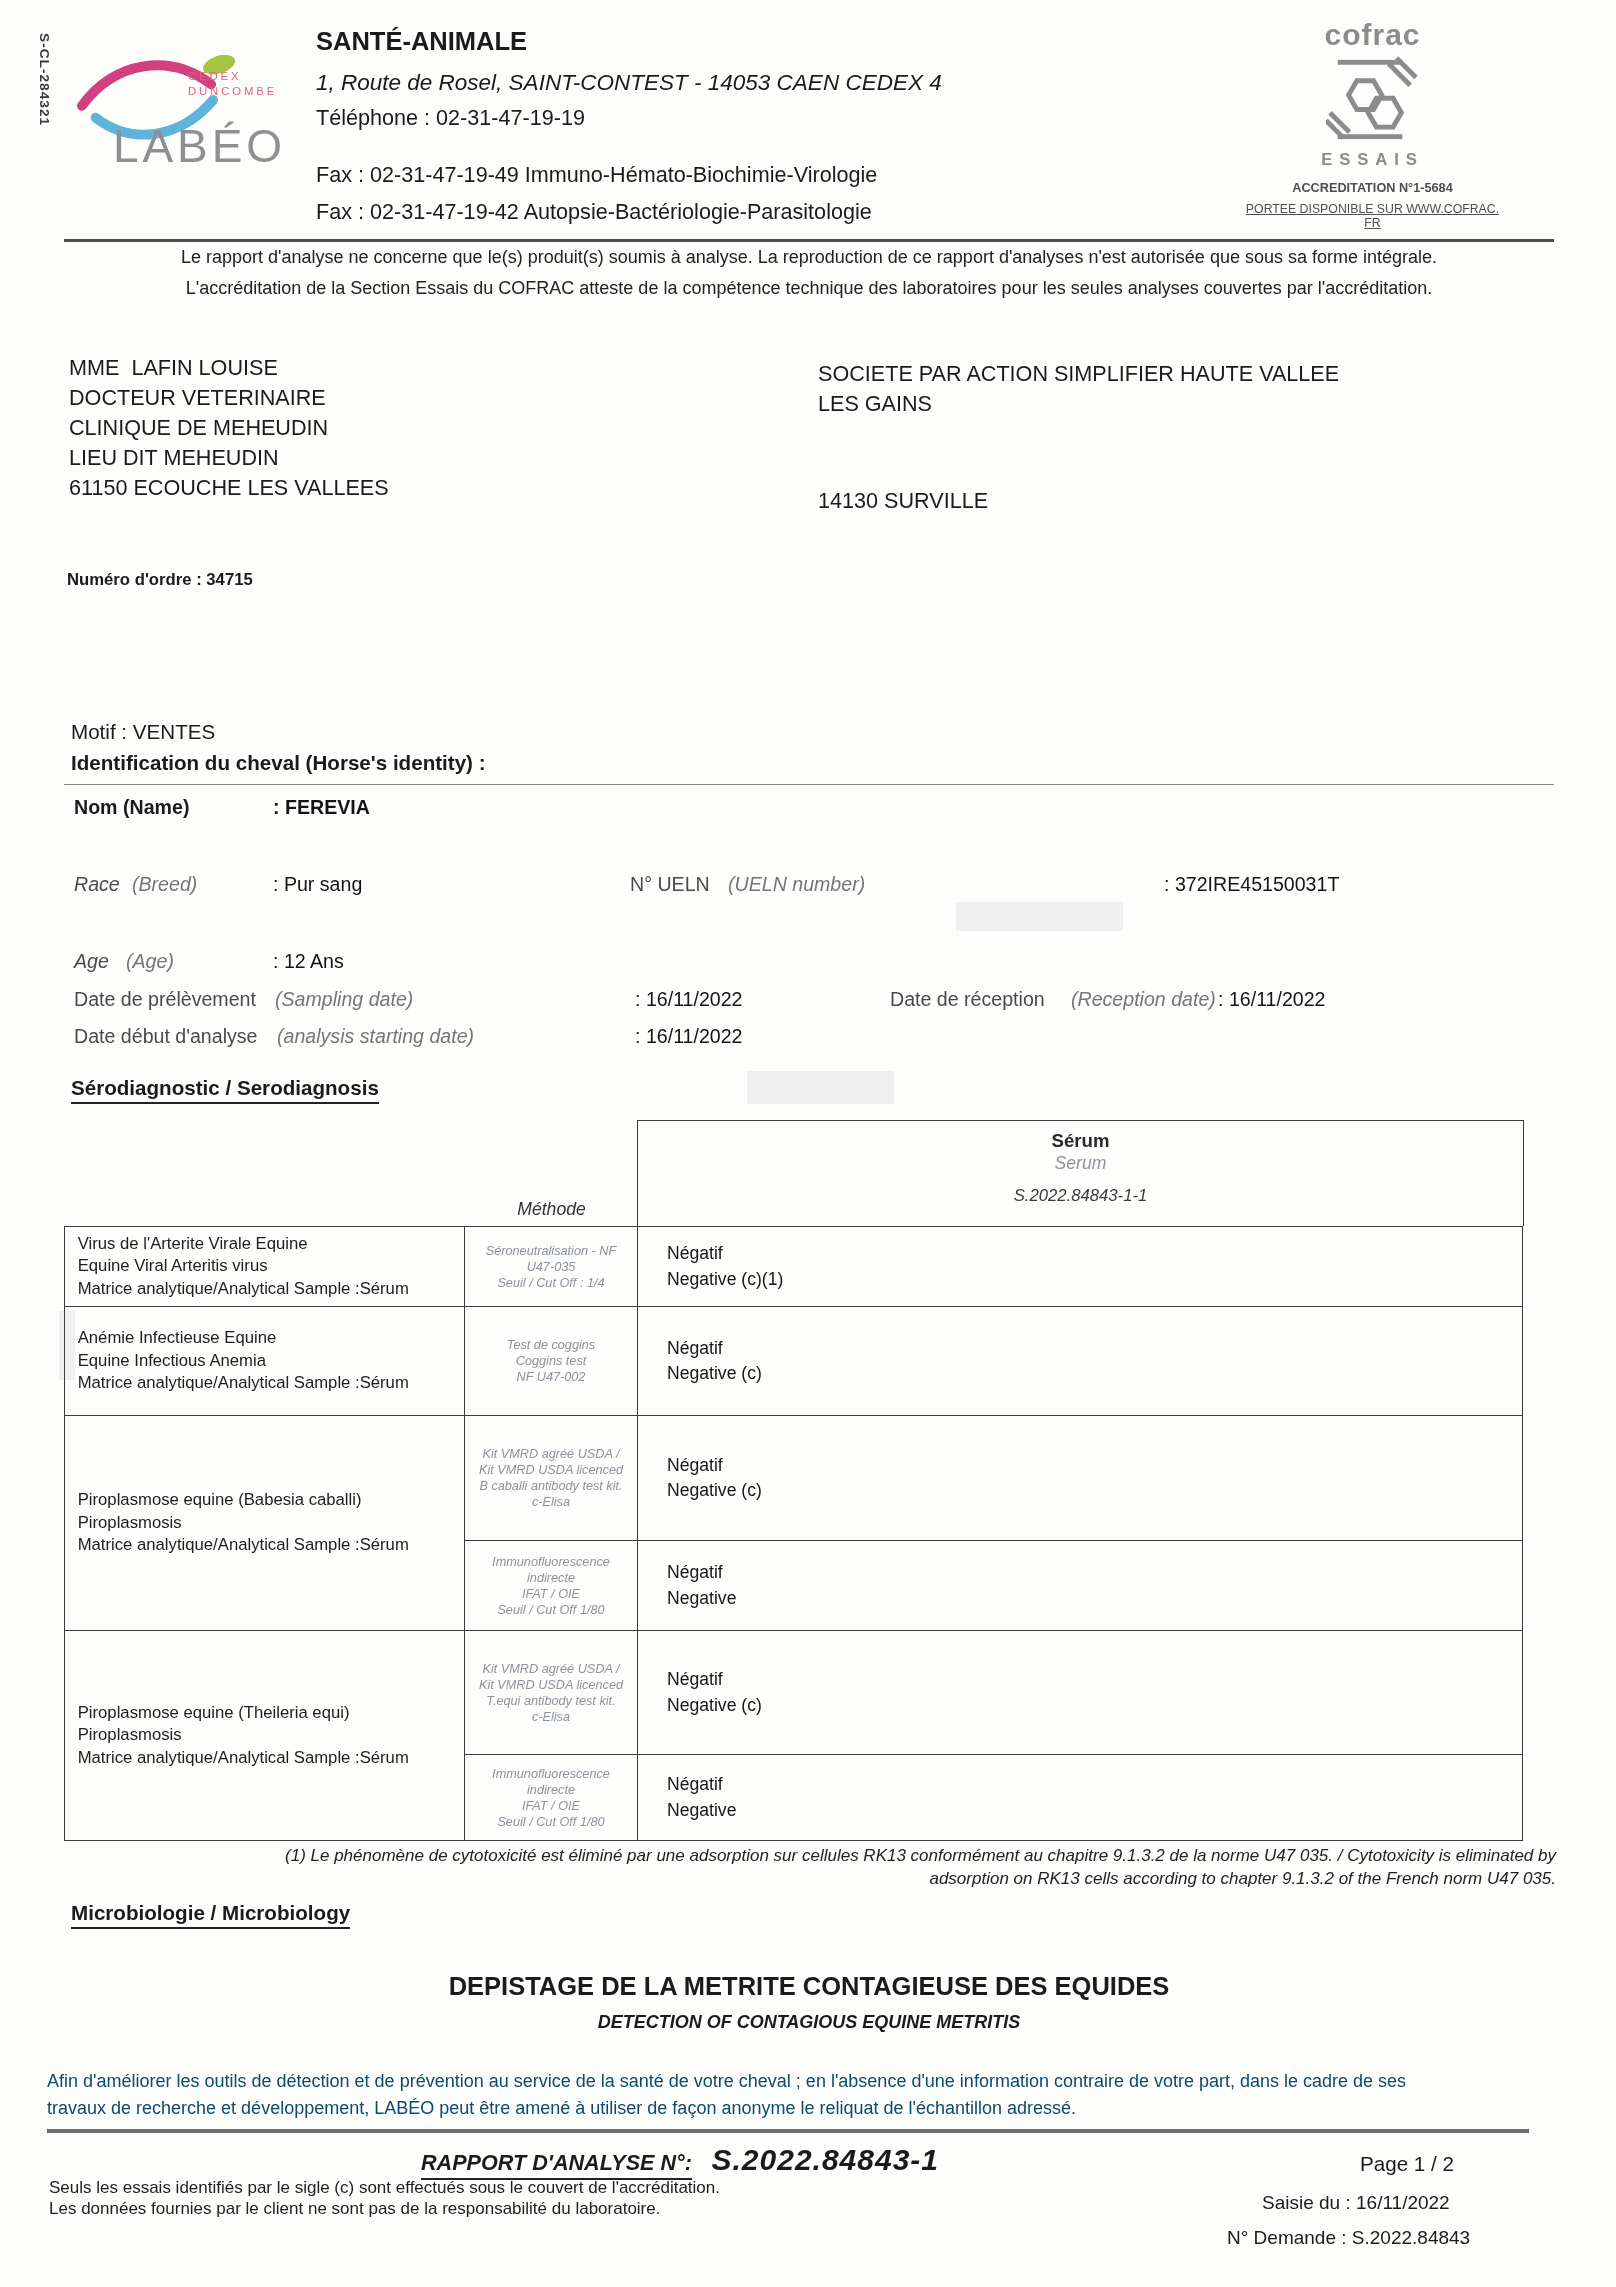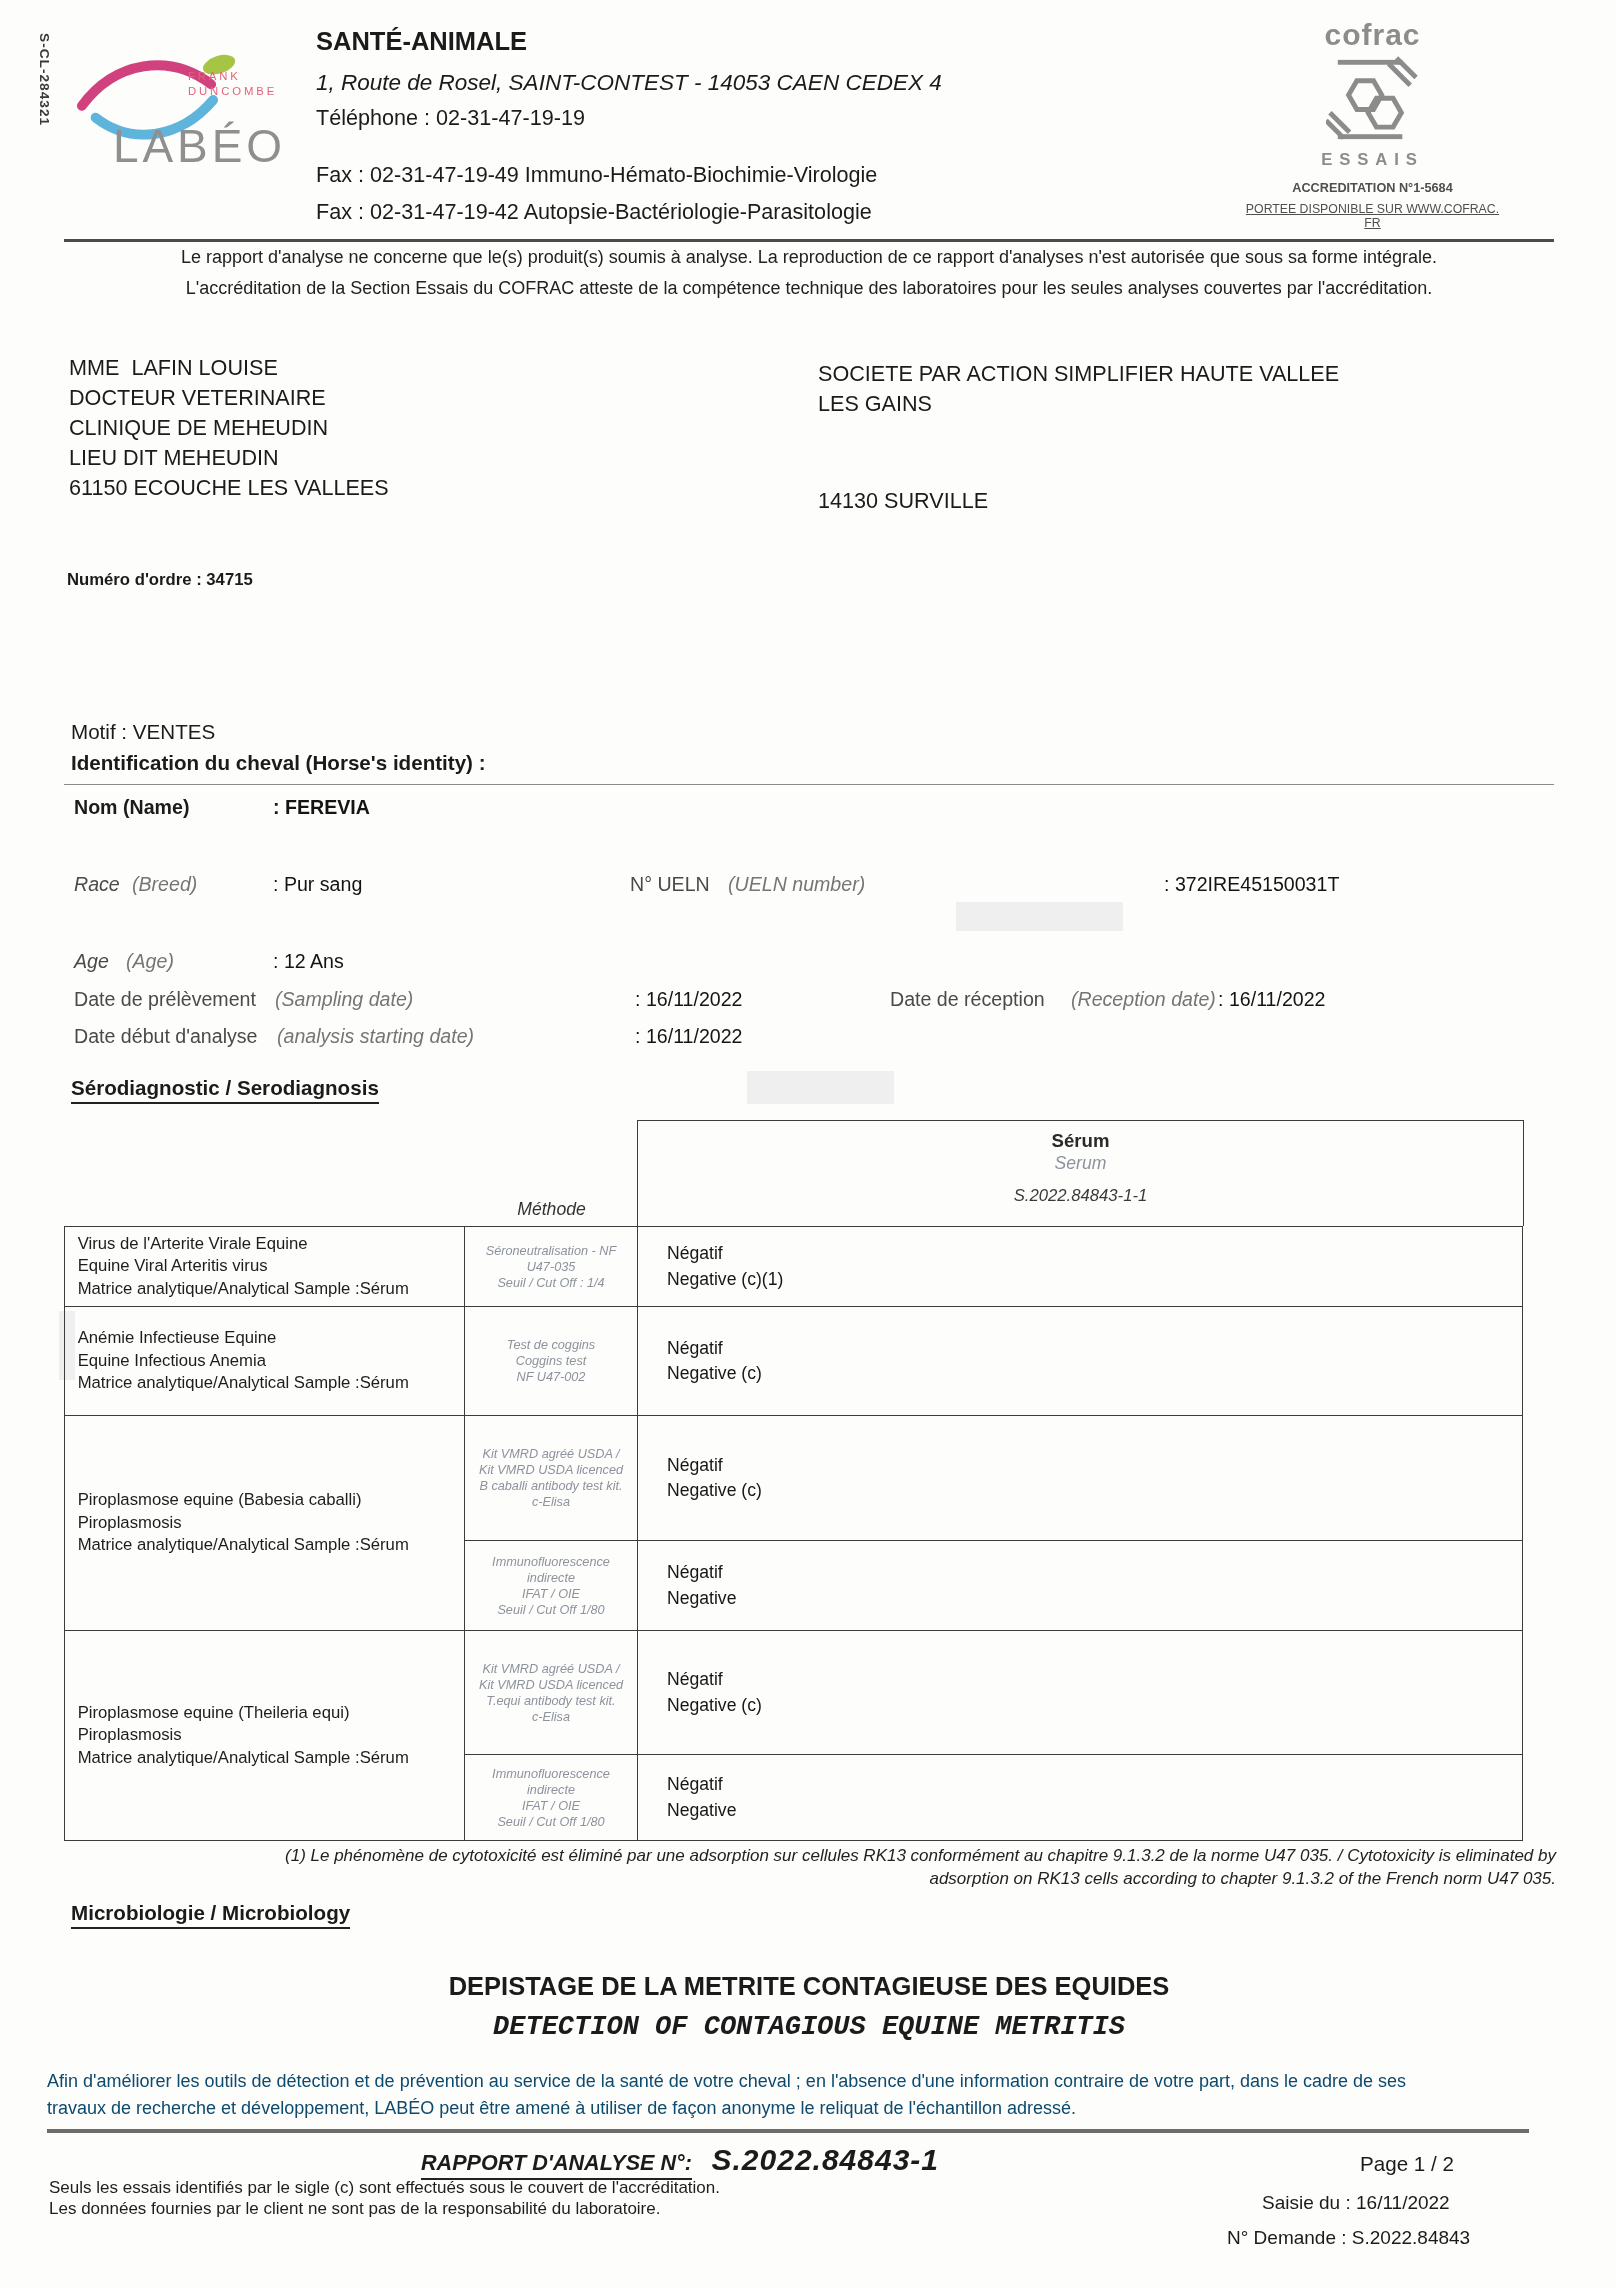--- a/index.html
+++ b/index.html
@@ -71,21 +71,21 @@
   .msub + .msub { border-top:1px solid #3c3c3c; }
   .cmethod { width:173px; border-right:1px solid #3c3c3c; box-sizing:border-box; display:flex; align-items:center; justify-content:center;
              text-align:center; font-size:12.7px; font-style:italic; color:#8d929c; line-height:16px; }
   .cresult { flex:1; display:flex; flex-direction:column; justify-content:center; padding-left:29px;
              font-size:17.6px; line-height:25.5px; color:#161616; }
   #sero-footnote { left:64px; top:1845px; width:1492px; font-size:17px; font-style:italic; color:#222; line-height:22.5px;text-align:right; }
 
   
   #micro-heading { left:71px; top:1901px; font-size:20.6px; font-weight:bold; border-bottom:2px solid #222; padding-bottom:2px; }
   #micro-title-fr { left:64px; top:1972px; width:1490px; text-align:center; font-size:25.5px; font-weight:bold; }
-  #micro-title-en { left:64px; top:2012px; width:1490px; text-align:center; font-size:27px; font-weight:bold; font-style:italic;font-family:Liberation Mono, monospace; }
+  #micro-title-en { left:64px; top:2012px; width:1490px; text-align:center; font-size:18px; font-weight:bold; font-style:italic; }
 
   
   #notice { left:47px; top:2068px; width:1514px; font-size:18px; line-height:27.4px; color:#0c4a6e; }
   #footer-rule { left:47px; top:2129px; width:1482px; height:3.9px; background:#6d6d6d; }
   #report-line { left:421px; top:2143px; display:flex; align-items:baseline; gap:19.6px; }
   #report-label { font-size:21.6px; font-weight:bold; font-style:italic; border-bottom:2px solid #222; padding-bottom:2px; }
   #report-number { font-size:30px; font-weight:bold; font-style:italic; letter-spacing:1px; }
   #page-indicator { left:1360px; top:2152px; font-size:20.6px; }
   .legal { position:absolute; left:49px; font-size:17px; color:#1e1e1e; }
   #saisie { left:1262px; top:2192px; font-size:19px; }
@@ -102,21 +102,21 @@
 
   <div id="doc-code" class="abs">S-CL-284321</div>
 
   <div id="labeo" class="abs">
     <svg width="196" height="108" viewBox="0 0 200 110">
       <path d="M8,62 C42,16 98,8 140,40" stroke="#d0417e" stroke-width="10" fill="none" stroke-linecap="round"></path>
       <path d="M22,74 C58,102 108,96 142,56" stroke="#5fb4dc" stroke-width="10" fill="none" stroke-linecap="round"></path>
       <ellipse cx="148" cy="20" rx="17" ry="9" fill="#a6c544" transform="rotate(-18 148 20)"></ellipse>
     </svg>
     <div class="subbrand">
-      <div>FRANK</div>
+      <div>CEDEX</div>
       <div>DUNCOMBE</div>
     </div>
     <div class="brand">LABÉO</div>
   </div>
 
   <div id="head-block" class="abs">
     <div id="head-title">SANTÉ-ANIMALE</div>
     <div id="head-address">1, Route de Rosel, SAINT-CONTEST - 14053 CAEN CEDEX 4</div>
     <div id="head-phone">Téléphone : 02-31-47-19-19</div>
     <div id="head-fax1">Fax : 02-31-47-19-49 Immuno-Hémato-Biochimie-Virologie</div>

